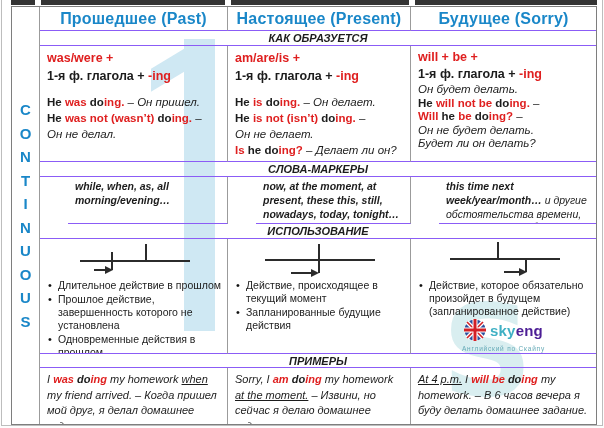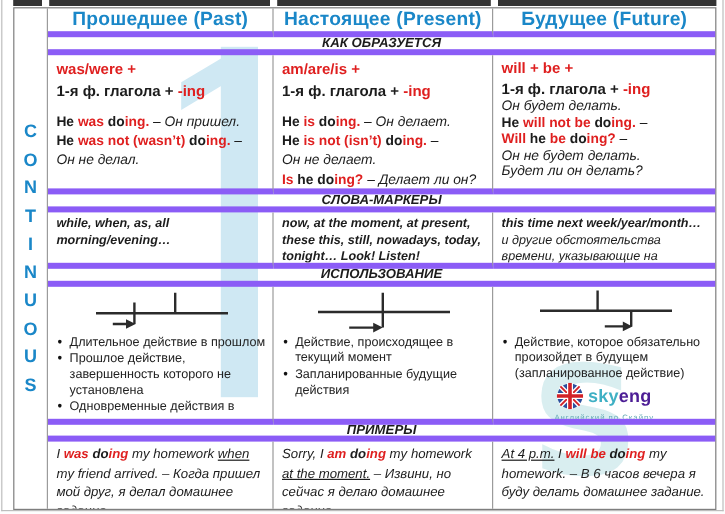--- a/index.html
+++ b/index.html
@@ -25,21 +25,21 @@
   .wm{position:absolute;z-index:0;pointer-events:none;}
   .wm-one-bar{left:172px;top:32px;width:31px;height:292px;background:#cfe8f3;}
   .wm-one-flag{left:139px;top:40px;width:36px;height:23px;background:#cfe8f3;transform:skewY(-31deg);transform-origin:right center;}
   .wm-s{left:430px;top:282px;font-size:126px;line-height:1;font-weight:bold;color:#d9eef0;font-family:"DejaVu Sans",sans-serif;}
 
   .grid{
     position:relative;z-index:2;display:grid;width:584px;height:417px;
     grid-template-columns:28px 188px 183px 185px;
     grid-template-rows:24px 15px 116px 15px 47px 15px 115px 14px 56px;
   }
-  .cell{border-right:1px solid #9b9b9b;border-bottom:5px solid #8b5cf6;box-sizing:border-box;overflow:hidden;background:transparent;}
+  .cell{border-right:1px solid #9b9b9b;border-bottom:1px solid #8b5cf6;box-sizing:border-box;overflow:hidden;background:transparent;}
   .cell.last-col{border-right:none;}
   .cell.last-row{border-bottom:none;}
 
   .vtitle{
     grid-column:1;grid-row:1 / -1;border-bottom:none;
     display:flex;flex-direction:column;align-items:center;justify-content:center;
   }
   .vtitle span{
     display:block;font-size:15px;font-weight:bold;color:#1a87c8;line-height:23.5px;
   }
@@ -52,21 +52,21 @@
     grid-column:2 / 5;display:flex;align-items:center;justify-content:center;
     font-size:11px;font-weight:bold;font-style:italic;color:#1c1c1c;
   }
 
   .formcell{padding:3px 7px 0 7px;font-size:11.5px;line-height:16px;}
   .formcell .lead{font-size:12.5px;font-weight:bold;line-height:18px;}
   .formcell .spacer{height:9px;}
   .formcell.tight{line-height:13.5px;}
   .formcell.tight .lead{line-height:17px;}
 
-  .markcell{padding:3px 7px 0 7px;font-size:10.5px;line-height:13.8px;}
+  .markcell{padding:3px 7px 0 7px;font-size:10.5px;line-height:13.8px;margin-left:28px;}
 
   .usecell{padding:1px 5px 0 5px;font-size:10.5px;line-height:13px;display:flex;flex-direction:column;}
   .timeline{display:flex;justify-content:center;align-items:flex-start;height:38px;flex:0 0 auto;}
   .bullets{margin:1px 0 0 0;}
   .bullet{padding-left:13px;position:relative;margin-bottom:1px;}
   .bullet::before{content:"\2022";position:absolute;left:3px;top:0;font-size:11px;color:#111;}
 
   .excell{padding:4px 7px 0 7px;font-size:11px;line-height:15.5px;font-style:italic;color:#1c1c1c;}
 
   
@@ -112,21 +112,21 @@
         <span>I</span>
         <span>N</span>
         <span>U</span>
         <span>O</span>
         <span>U</span>
         <span>S</span>
       </div>
 
     <div class="cell colhead">Прошедшее (Past)</div>
     <div class="cell colhead">Настоящее (Present)</div>
-    <div class="cell colhead last-col">Будущее (Future)</div>
+    <div class="cell colhead last-col">Будущее (Sorry)</div>
 
     <div class="cell seclabel last-col">КАК ОБРАЗУЕТСЯ</div>
 
     <div class="cell formcell">
       <div class="lead"><span class="seg-rb">was/were +</span></div>
       <div class="lead"><span class="seg-b">1-я ф. глагола + </span><span class="seg-rb">-ing</span></div>
       <div class="spacer"></div>
       <div><span class="seg-b">He </span><span class="seg-rb">was </span><span class="seg-b">do</span><span class="seg-rb">ing.</span><span class="seg-i"> – Он пришел.</span></div>
       <div><span class="seg-b">He </span><span class="seg-rb">was not (wasn’t) </span><span class="seg-b">do</span><span class="seg-rb">ing.</span><span class="seg-i"> –</span></div>
       <div><span class="seg-i">Он не делал.</span></div>

